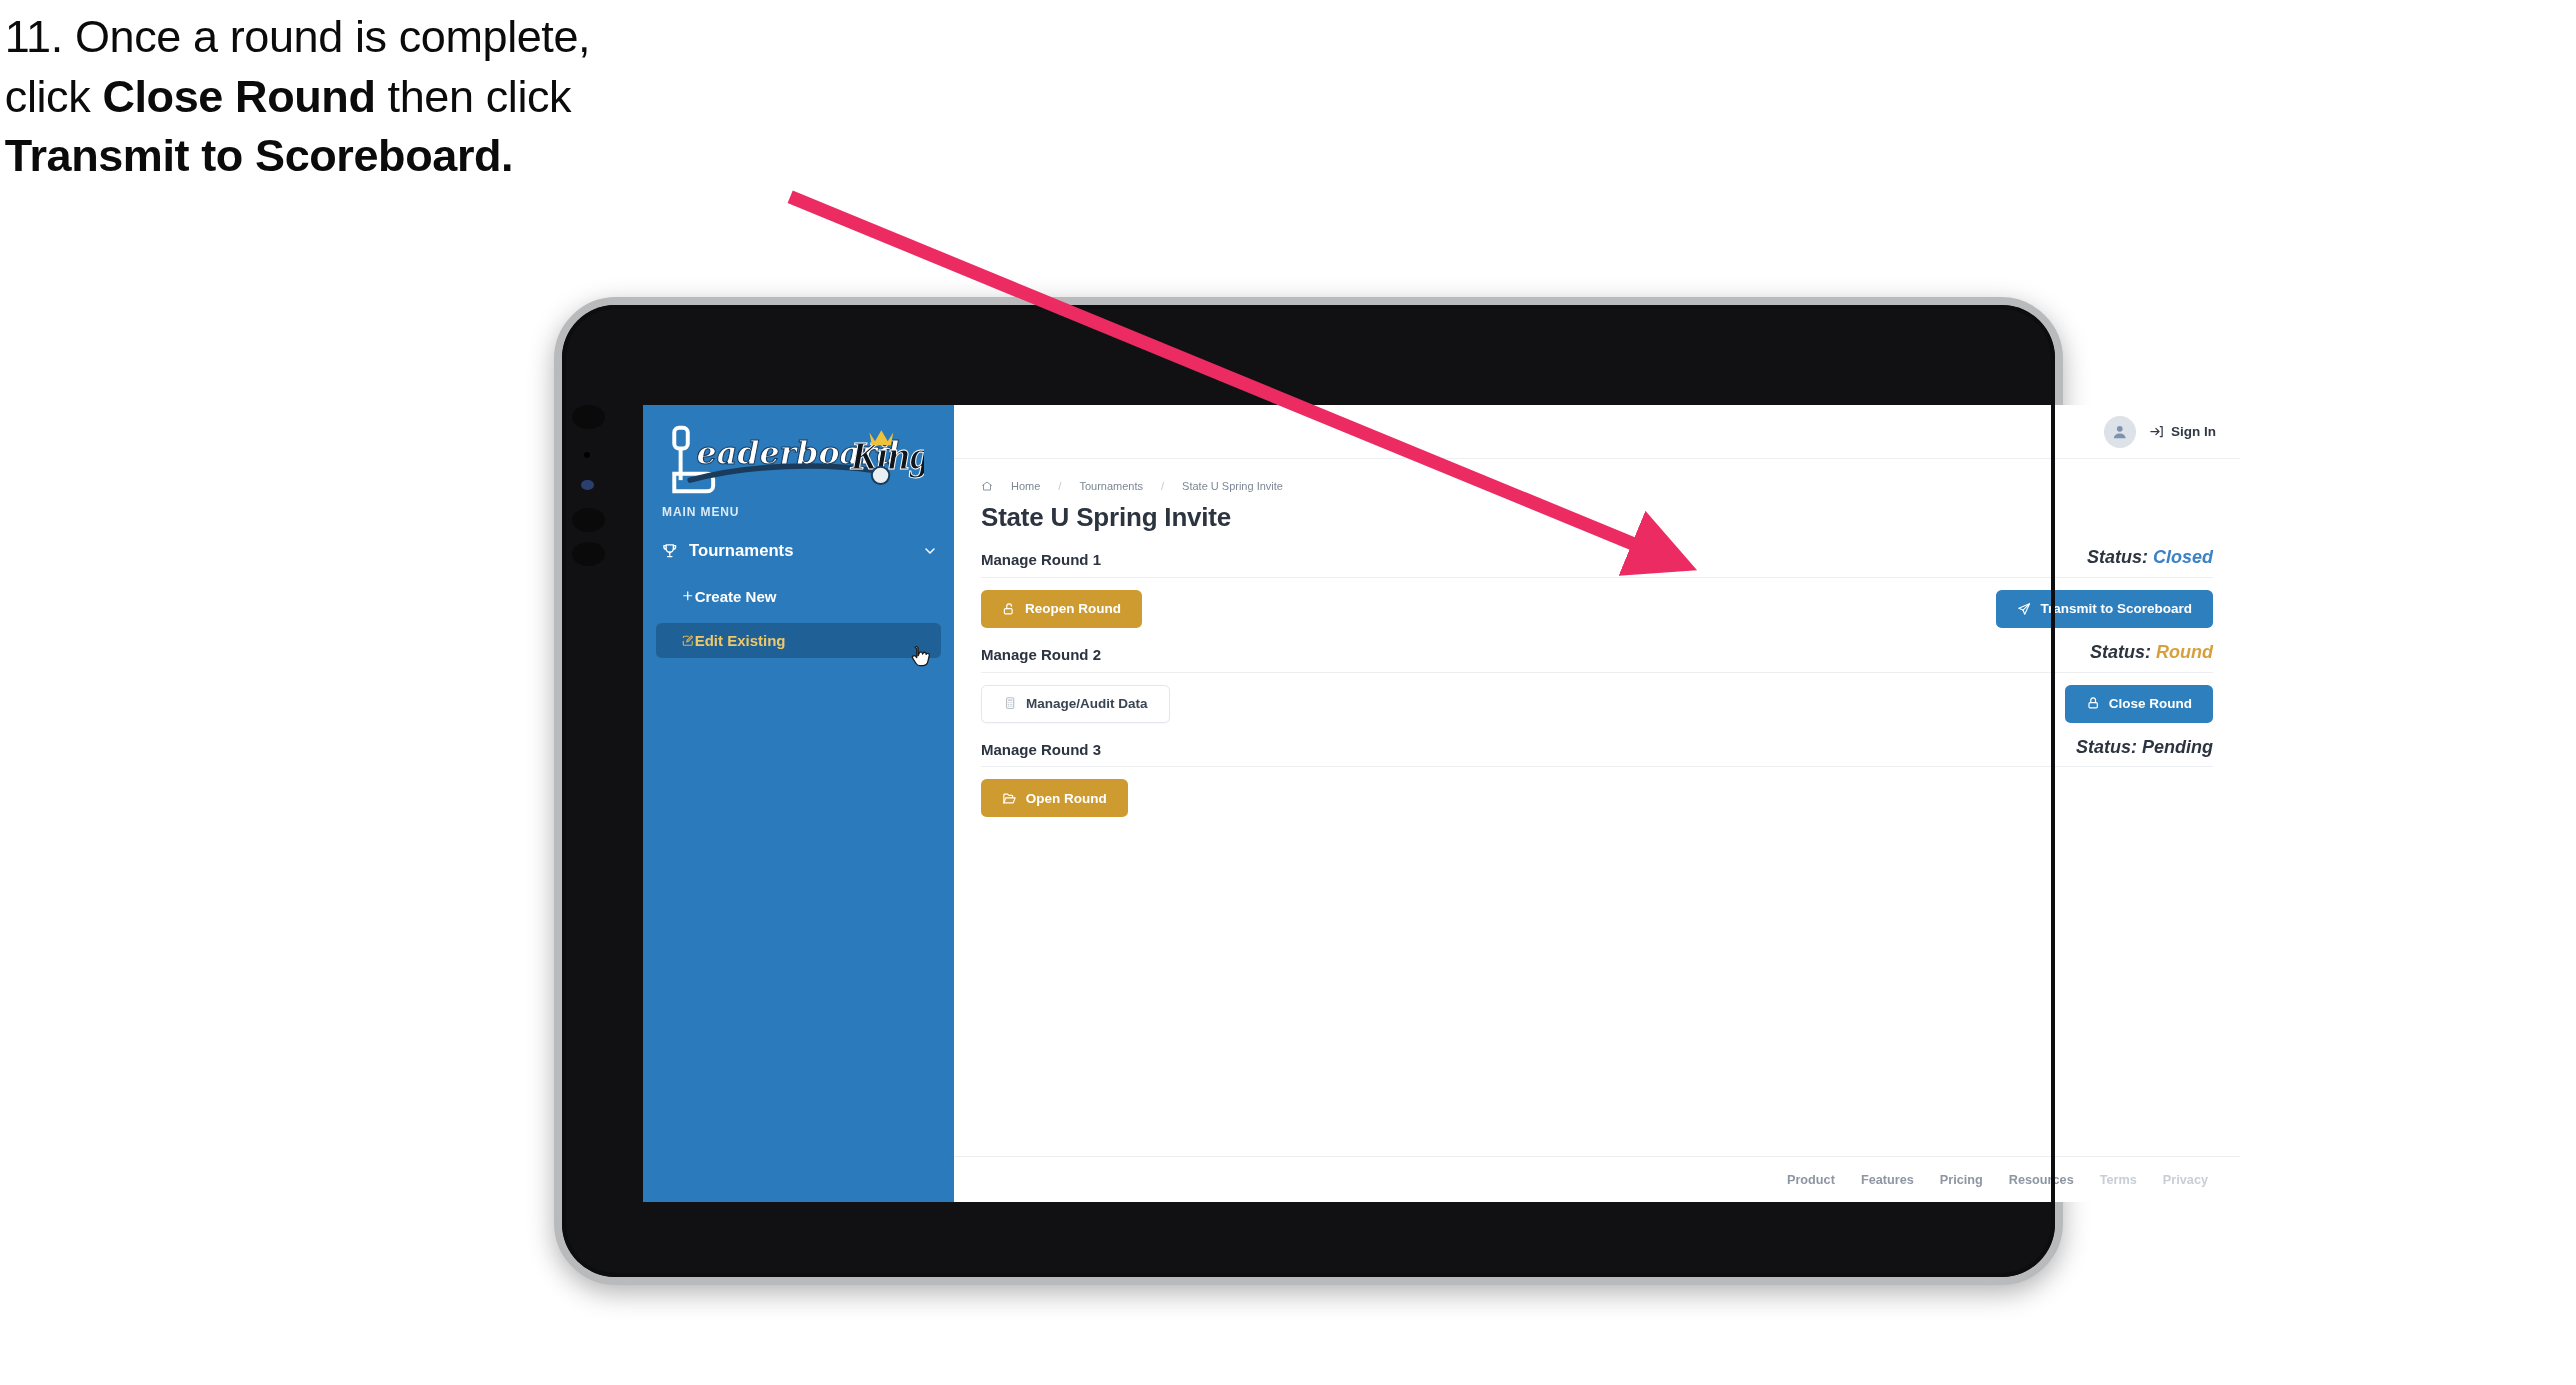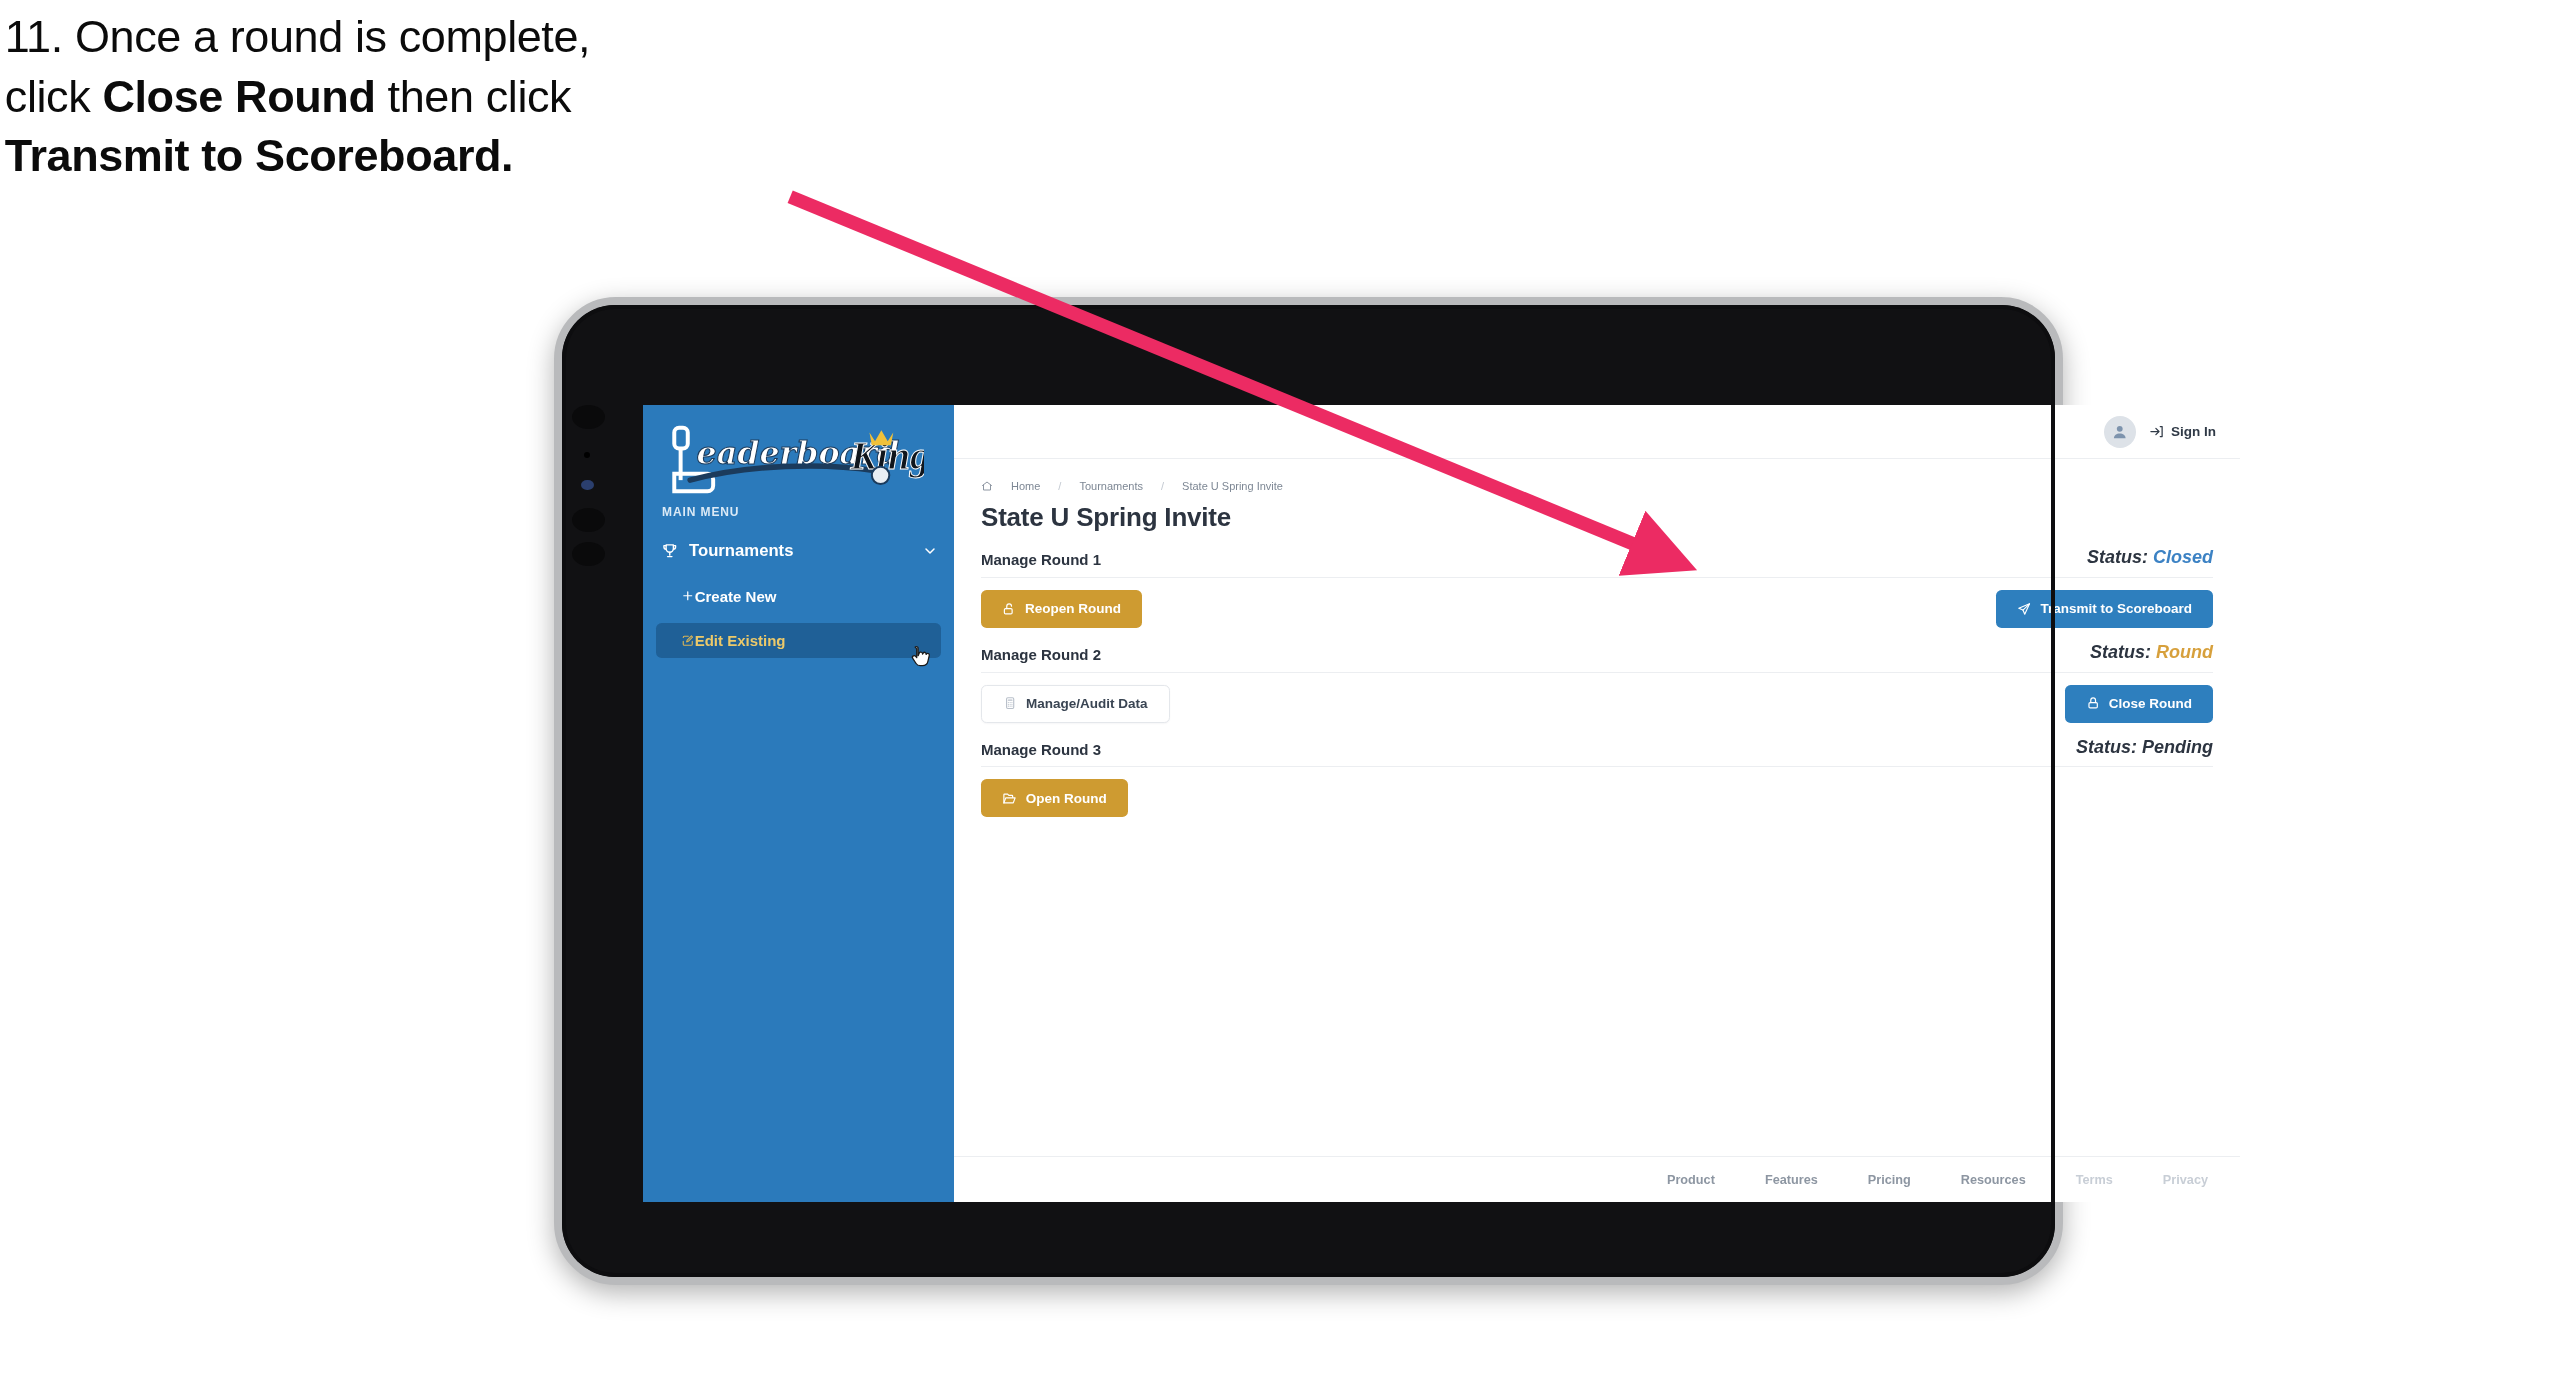--- a/index.html
+++ b/index.html
@@ -112,21 +112,21 @@
   }
   .btn-gold { background:#ce9b31; color:#ffffff; }
   .btn-blue { background:#2e7fbe; color:#ffffff; }
   .btn-ghost { background:#ffffff; color:#3a4553; border:0.8px solid #e4e7eb; box-shadow:0 0.8px 1.6px rgba(16,24,40,.04); }
   .btn-ghost .ico { color:#b9c0ca; }
   .btn .ico { color:#ffffff; }
   .spacer { flex:1; }
 
   #footer {
     border-top:0.8px solid #eceef1; height: 46px; flex:0 0 46px;
-    display:flex; align-items:center; justify-content:flex-end; gap: 50px;
+    display:flex; align-items:center; justify-content:flex-end; gap: 26px;
     padding-right: 32px;
   }
   #footer span { font-size:12.7px; font-weight:700; color:#8d96a2; cursor:pointer; }
   #footer span.muted { color:#c8ced6; }
 
   
   #cursor { position:absolute; left:879px; top:613px; pointer-events:none; }
 </style>
 </head>
 <body>

